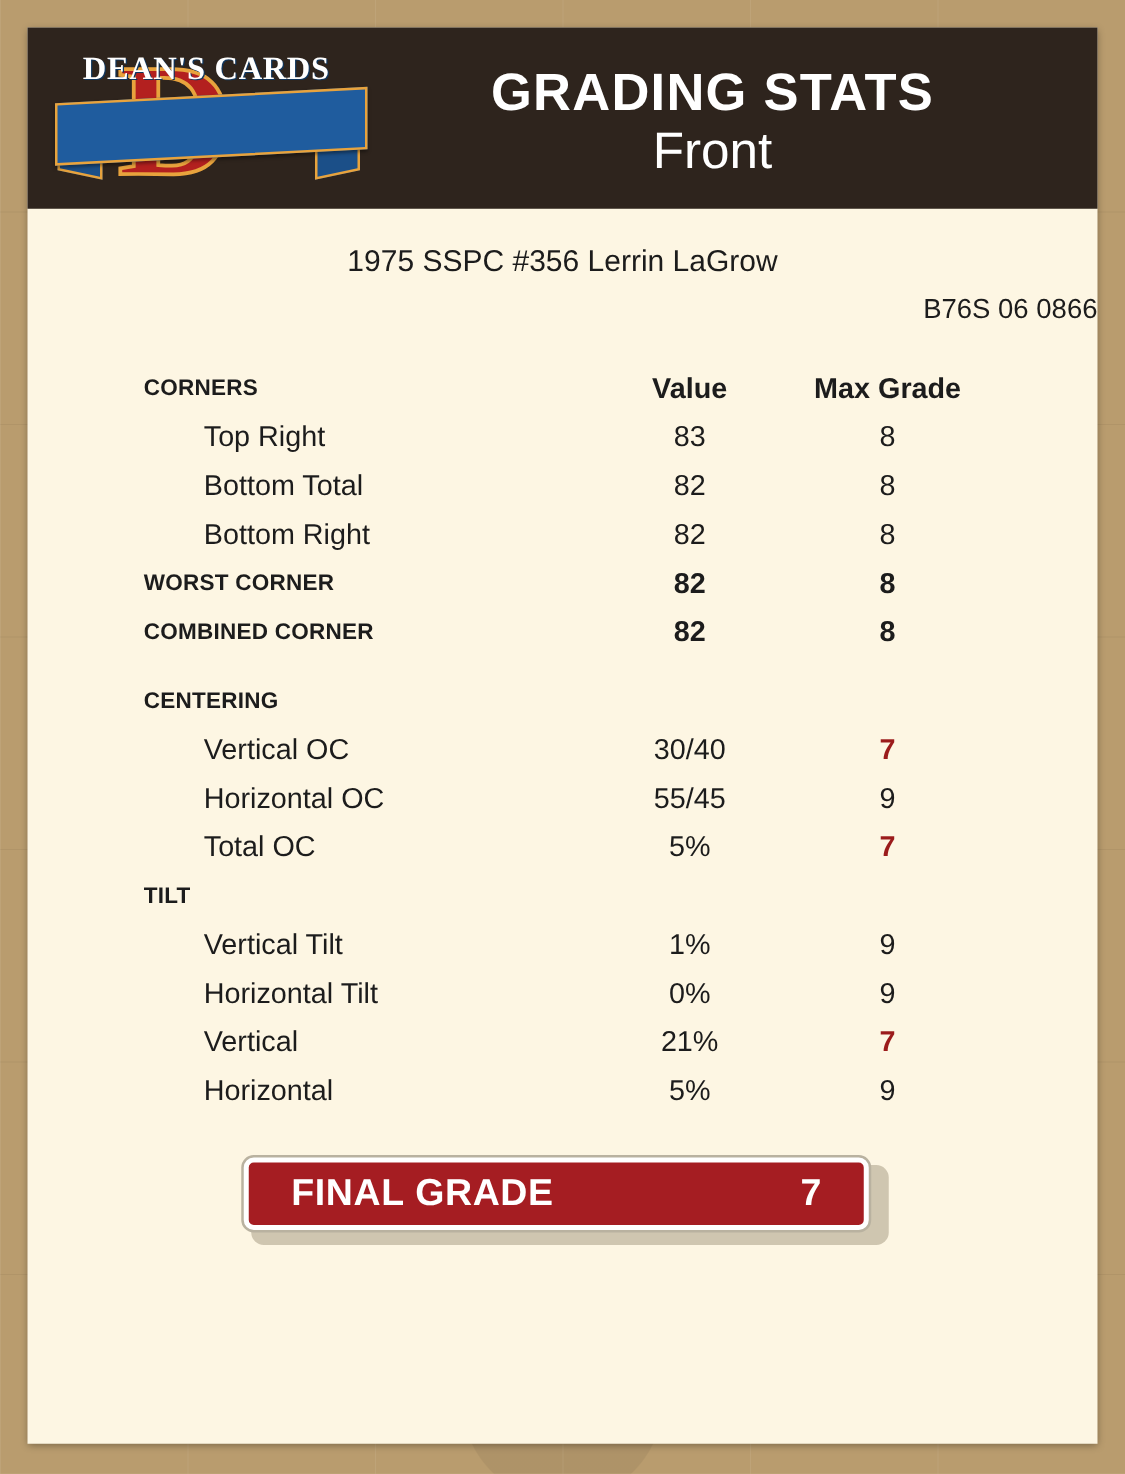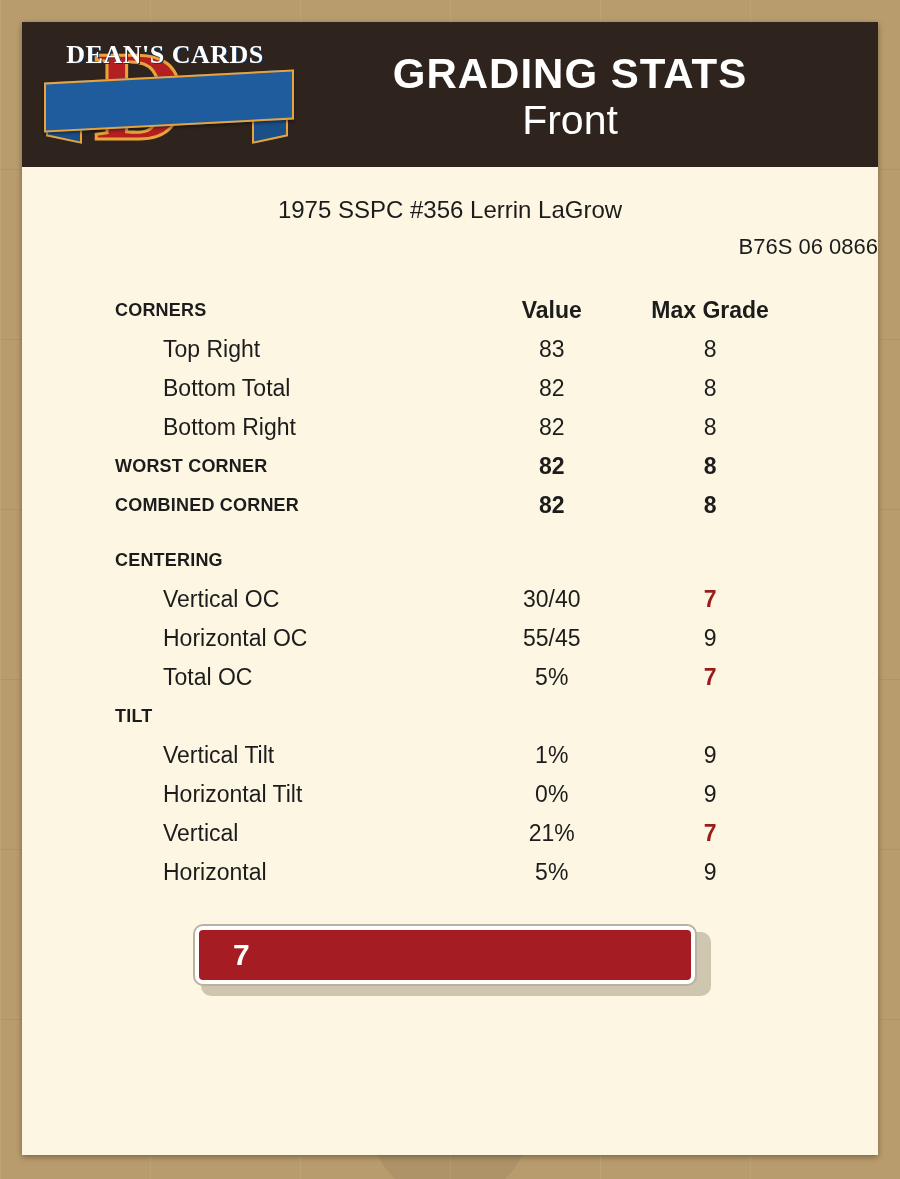--- a/index.html
+++ b/index.html
@@ -340,18 +340,19 @@
           <td class="value">5%</td>
           <td class="grade">9</td>
         </tr>
 
       </tbody>
     </table>
 
     <div class="final-wrap">
       <div class="final-shadow"></div>
       <div class="final-grade">
+        <span class="fg-label">FINAL GRADE</span>
         <span class="fg-value">7</span>
       </div>
     </div>
   </div>
 
 </div>
 
 </body></html>

